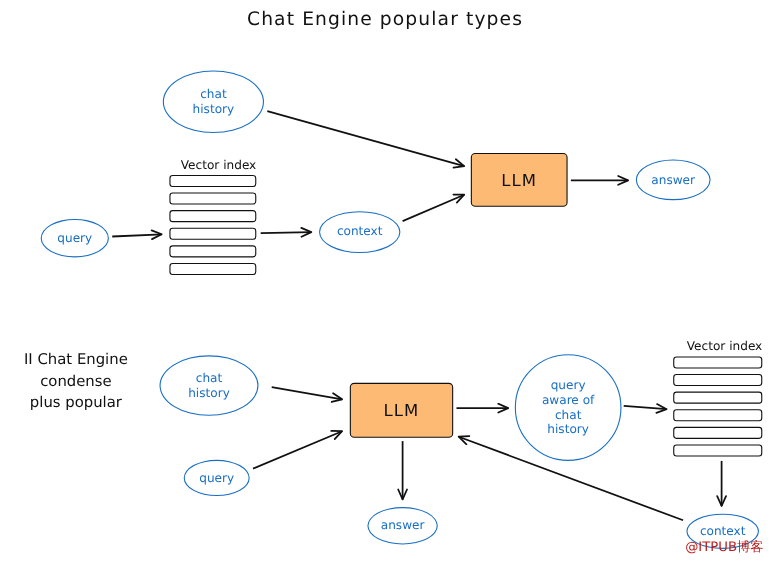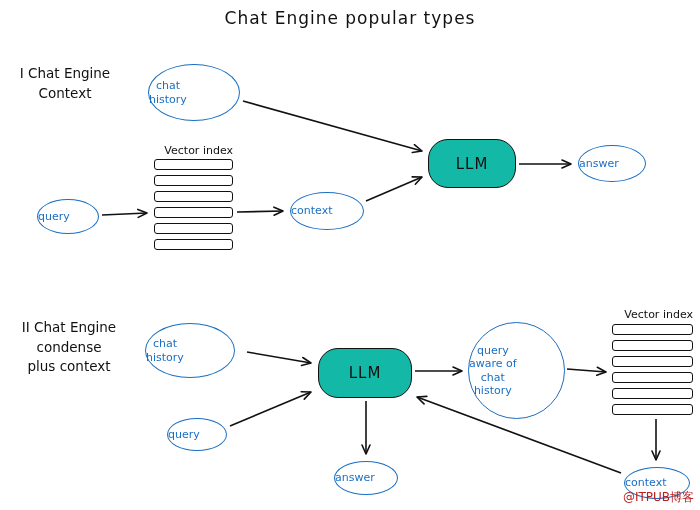--- a/index.html
+++ b/index.html
@@ -28,38 +28,38 @@
     font-size:13.5px;
     line-height:1.45;
     white-space:pre-line;
     text-align:center;
     color:var(--ink);
   }
   .ellipse{
     position:absolute;
     border:1.6px solid var(--node-blue);
     border-radius:50%;
-    display:flex;align-items:center;
+    display:flex;align-items:center;justify-content:center;
     text-align:center;
     color:var(--node-blue);
     font-size:11px;
     line-height:1.2;
     white-space:pre-line;
     background:#ffffff;
     box-sizing:border-box;
   }
   .llm-box{
     position:absolute;
     border:1.7px solid var(--ink);
-    border-radius:20px;
+    border-radius:4px;
     display:flex;align-items:center;justify-content:center;
     font-size:15px;
     letter-spacing:1px;
     color:var(--ink);
-    background:#14b8a6;
+    background:#fdba74;
     box-sizing:border-box;
   }
   .vec-label{
     position:absolute;
     font-size:11px;
     text-align:right;
     color:var(--ink);
   }
   .vec-stack{
     position:absolute;
@@ -107,22 +107,20 @@
     <line x1="415" y1="371" x2="462" y2="371" stroke="#111111" stroke-width="1.6" marker-end="url(#ah)"></line>
     <line x1="567" y1="369" x2="606" y2="372" stroke="#111111" stroke-width="1.6" marker-end="url(#ah)"></line>
     <line x1="656" y1="419" x2="656" y2="460" stroke="#111111" stroke-width="1.6" marker-end="url(#ah)"></line>
     <line x1="621" y1="473" x2="417" y2="397" stroke="#111111" stroke-width="1.6" marker-end="url(#ah)"></line>
   </svg>
 
   <div class="node-layer">
 
     <div class="title">Chat Engine popular types</div>
 
-    <div class="heading" style="left:5px;top:64px;width:120px;">I Chat Engine
-Context</div>
 
     <div class="ellipse" style="left:148px;top:64px;width:92px;height:57px;">
       <span>chat
 history</span>
     </div>
 
     <div class="vec-label" style="left:154px;top:144px;width:79px;">Vector index</div>
     <div class="vec-stack" style="left:154px;top:159px;width:79px;">
       <div class="bar"></div>
       <div class="bar"></div>
@@ -143,21 +141,21 @@
     <div class="llm-box" style="left:428px;top:139px;width:88px;height:49px;">
       <span>LLM</span>
     </div>
 
     <div class="ellipse" style="left:578px;top:145px;width:68px;height:37px;">
       <span>answer</span>
     </div>
 
     <div class="heading" style="left:5px;top:318px;width:128px;">II Chat Engine
 condense
-plus context</div>
+plus popular</div>
 
     <div class="ellipse" style="left:145px;top:323px;width:90px;height:55px;">
       <span>chat
 history</span>
     </div>
 
     <div class="ellipse" style="left:167px;top:418px;width:60px;height:33px;">
       <span>query</span>
     </div>
 

